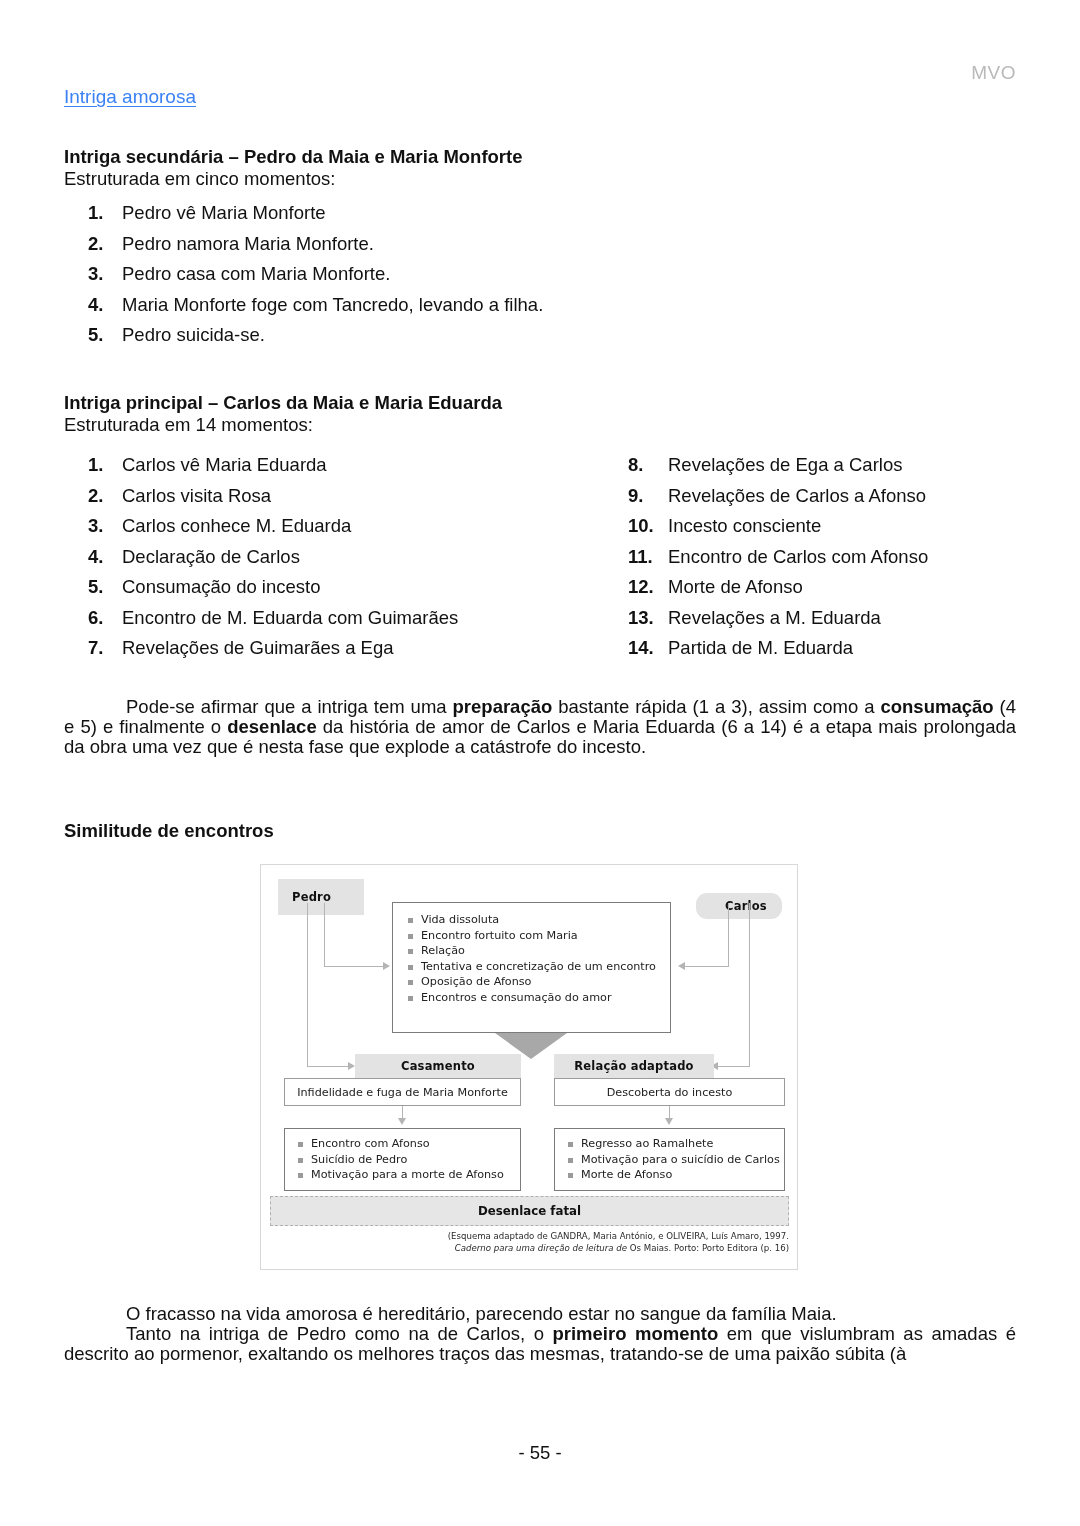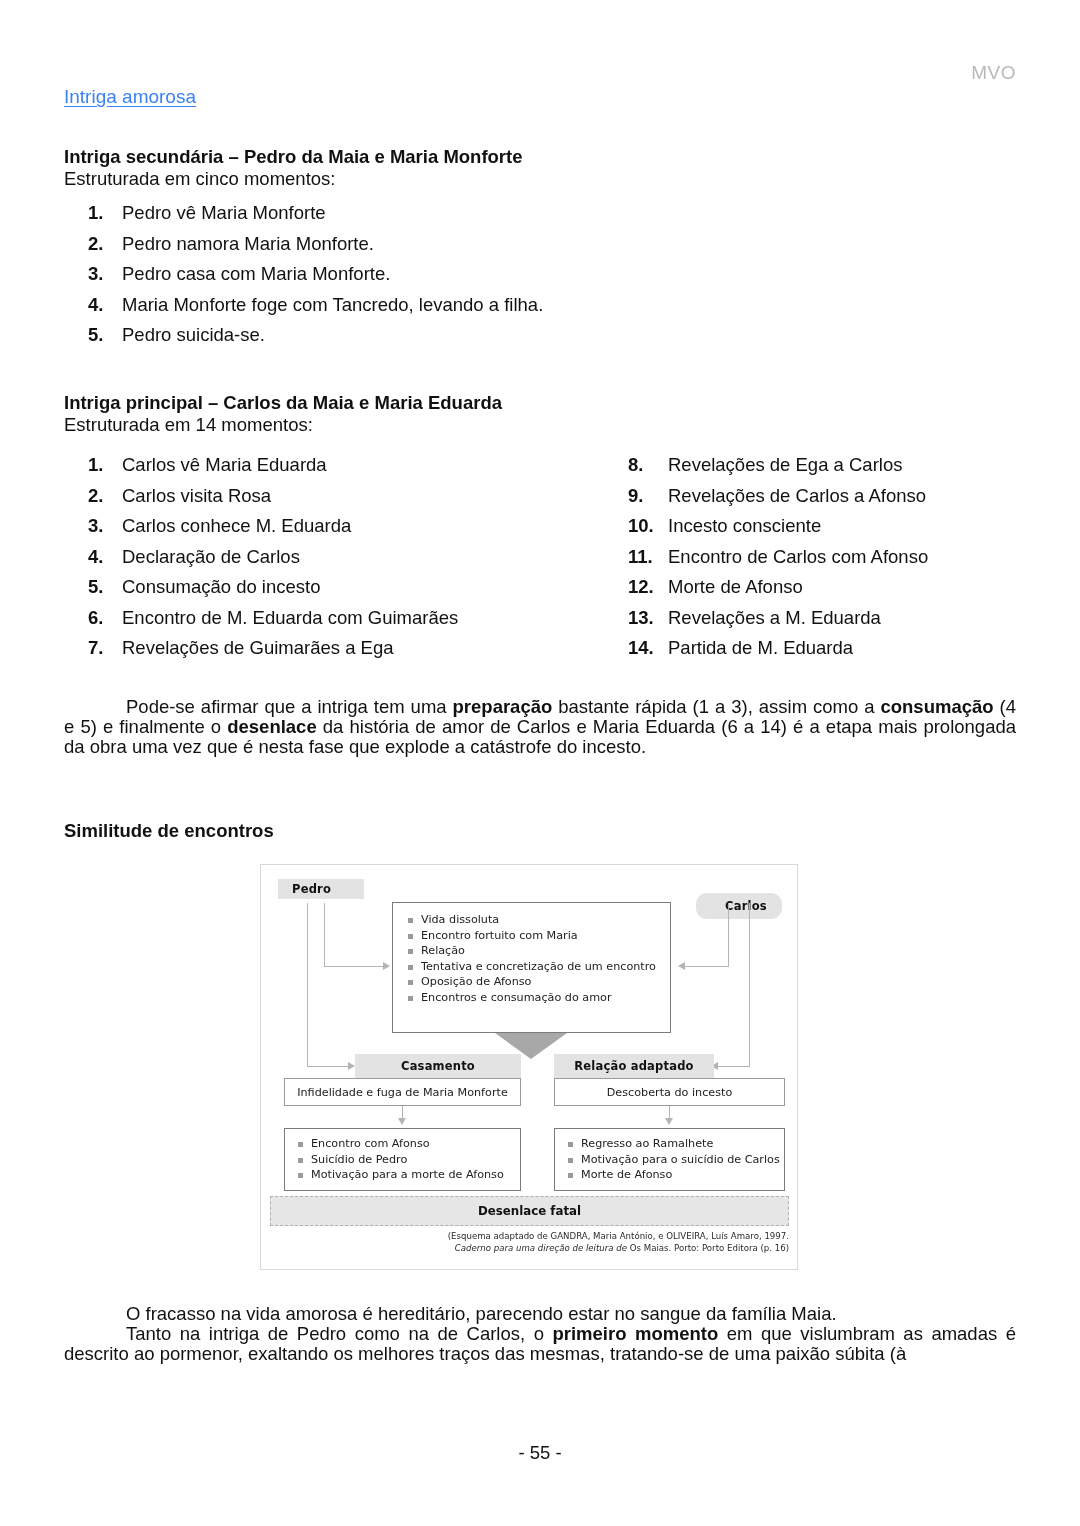--- a/index.html
+++ b/index.html
@@ -349,21 +349,21 @@
       </div>
     </div>
   </div>
 
   <p class="para para-preparacao"><span class="ind"></span><span>Pode-se afirmar que a intriga tem uma </span><b>preparação</b><span> bastante rápida (1 a 3), assim como a </span><b>consumação</b><span> (4 e 5) e finalmente o </span><b>desenlace</b><span> da história de amor de Carlos e Maria Eduarda (6 a 14) é a etapa mais prolongada da obra uma vez que é nesta fase que explode a catástrofe do incesto.</span></p>
 
   <p class="section-head head-similitude">Similitude de encontros</p>
 
   <div class="diagram">
 
-    <div class="dg tag tag-left" style="left:17px; top:14px; width:86px; height:20px;">Pedro</div>
+    <div class="dg tag tag-left" style="left:17px; top:14px; width:86px; height:36px;">Pedro</div>
 
     <div class="dg tag tag-left" style="left:435px; top:28px; width:86px; height:26px; justify-content:center;border-radius:11px;">Carlos</div>
 
     <div class="dg listbox" style="left:131px; top:37px; width:279px; height:131px;">
       <ul>
         <li>Vida dissoluta</li>
         <li>Encontro fortuito com Maria</li>
         <li>Relação</li>
         <li>Tentativa e concretização de um encontro</li>
         <li>Oposição de Afonso</li>

